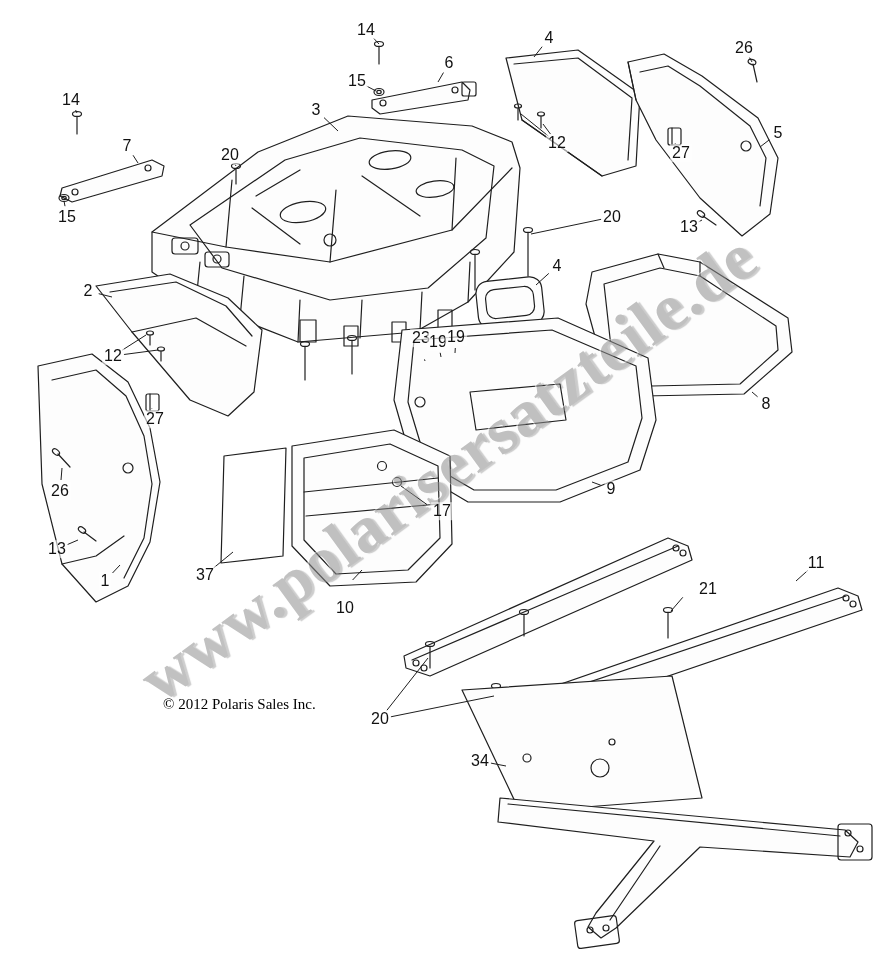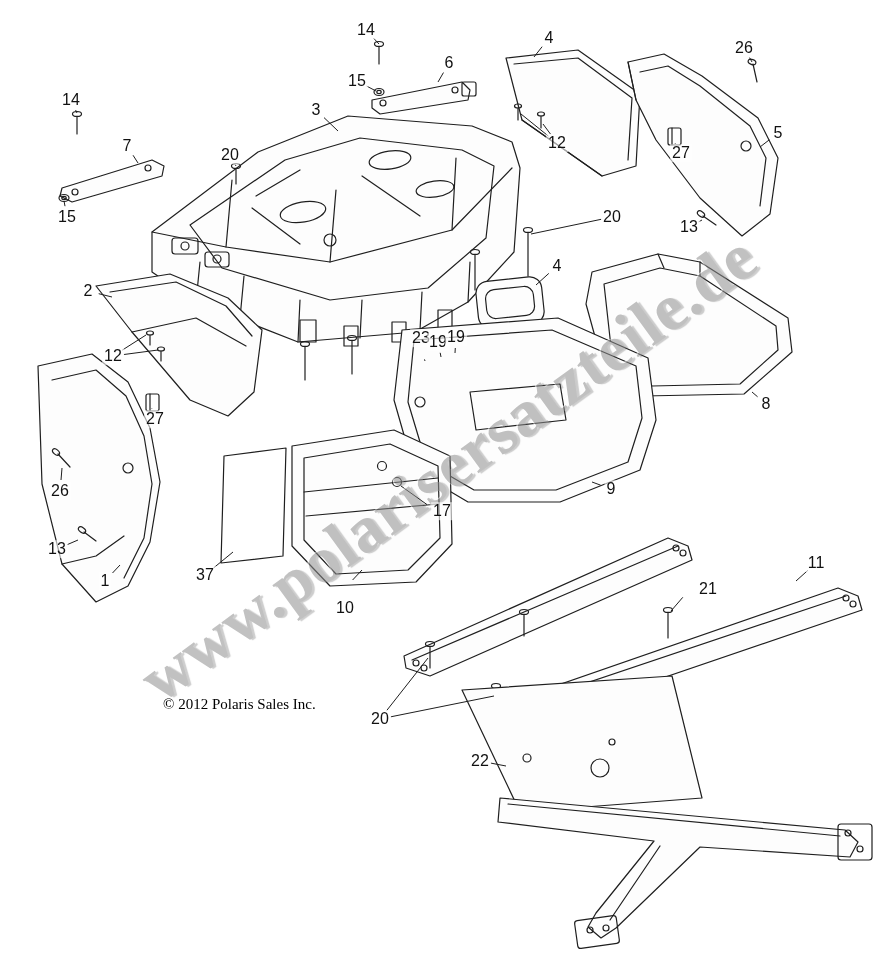--- a/index.html
+++ b/index.html
@@ -321,20 +321,20 @@
       <div class="callout" style="left: 611px; top: 489px;">9</div>
       <div class="callout" style="left: 60px; top: 491px;">26</div>
       <div class="callout" style="left: 442px; top: 511px;">17</div>
       <div class="callout" style="left: 57px; top: 549px;">13</div>
       <div class="callout" style="left: 205px; top: 575px;">37</div>
       <div class="callout" style="left: 105px; top: 581px;">1</div>
       <div class="callout" style="left: 345px; top: 588px; margin-top: 20px;">10</div>
       <div class="callout" style="left: 816px; top: 563px; text-align: right;">11</div>
       <div class="callout" style="left: 708px; top: 589px;">21</div>
       <div class="callout" style="left: 380px; top: 719px;">20</div>
-      <div class="callout" style="left: 480px; top: 761px;">22</div>
+      <div class="callout" style="left: 480px; top: 761px;">34</div>
     </div>
 
   <div class="watermark">www.polarisersatzteile.de</div>
 
   <div class="copyright">© 2012 Polaris Sales Inc.</div>
 
 </div>
 
 </body></html>

